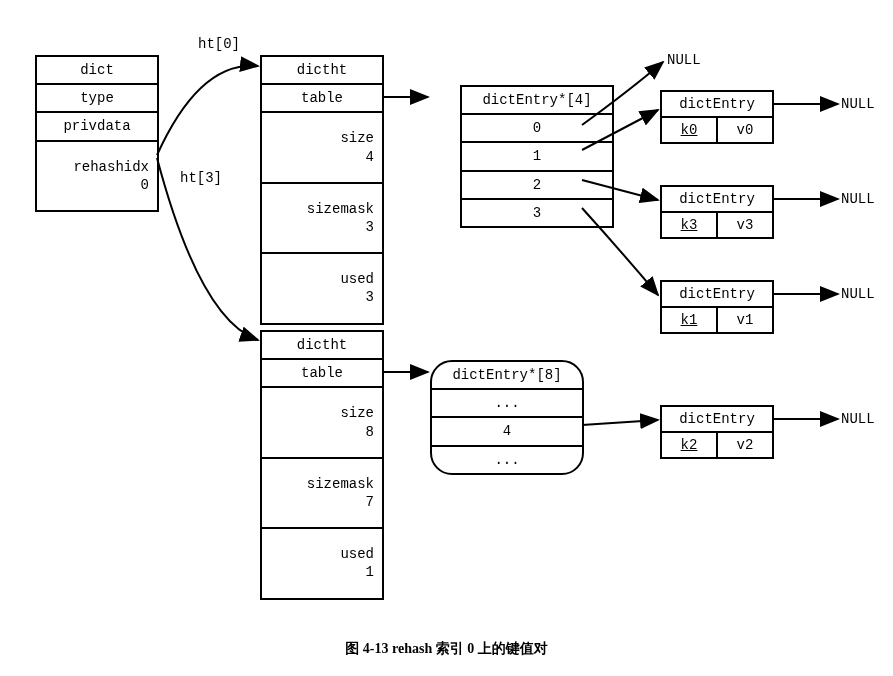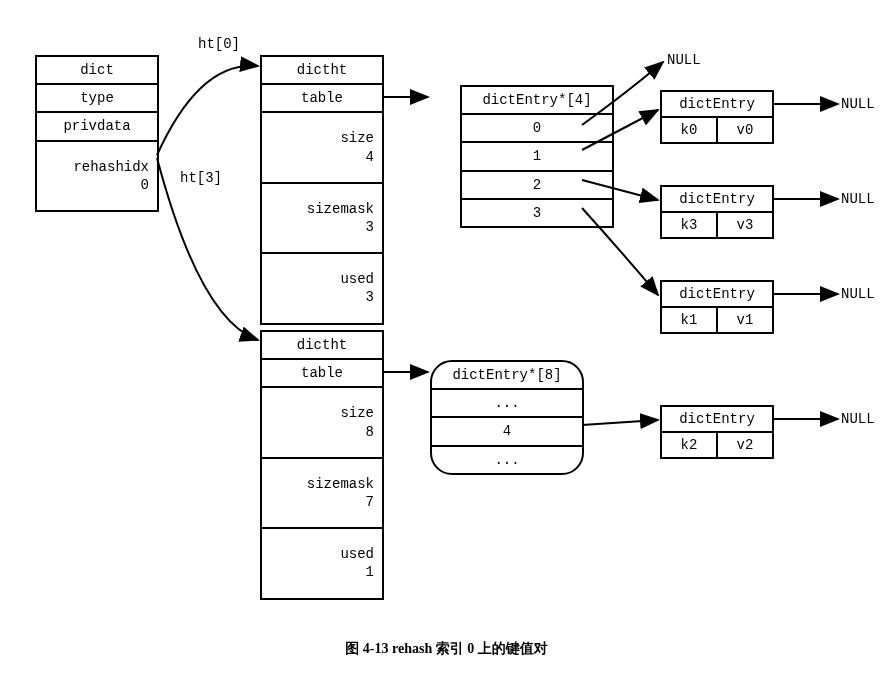--- a/index.html
+++ b/index.html
@@ -45,20 +45,21 @@
     border-bottom: 2px solid black;
   }
   .kv-body {
     display: flex;
   }
   .kv-k {
     flex: 1;
     text-align: center;
     padding: 4px 8px;
     border-right: 2px solid black;
+    text-decoration: underline;
   }
   .kv-v {
     flex: 1;
     text-align: center;
     padding: 4px 8px;
   }
   .caption {
     position: absolute;
     font-family: "SimSun", serif;
     font-weight: bold;

